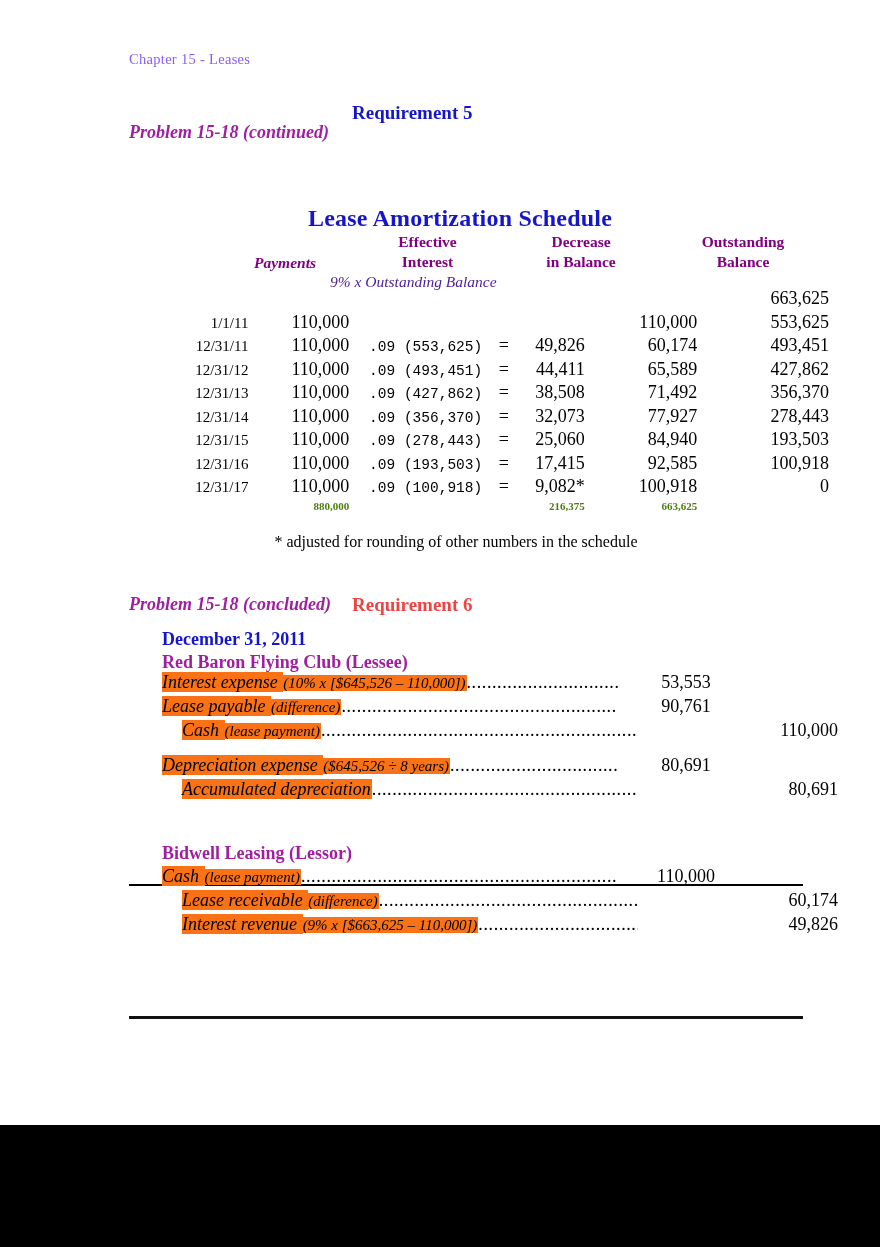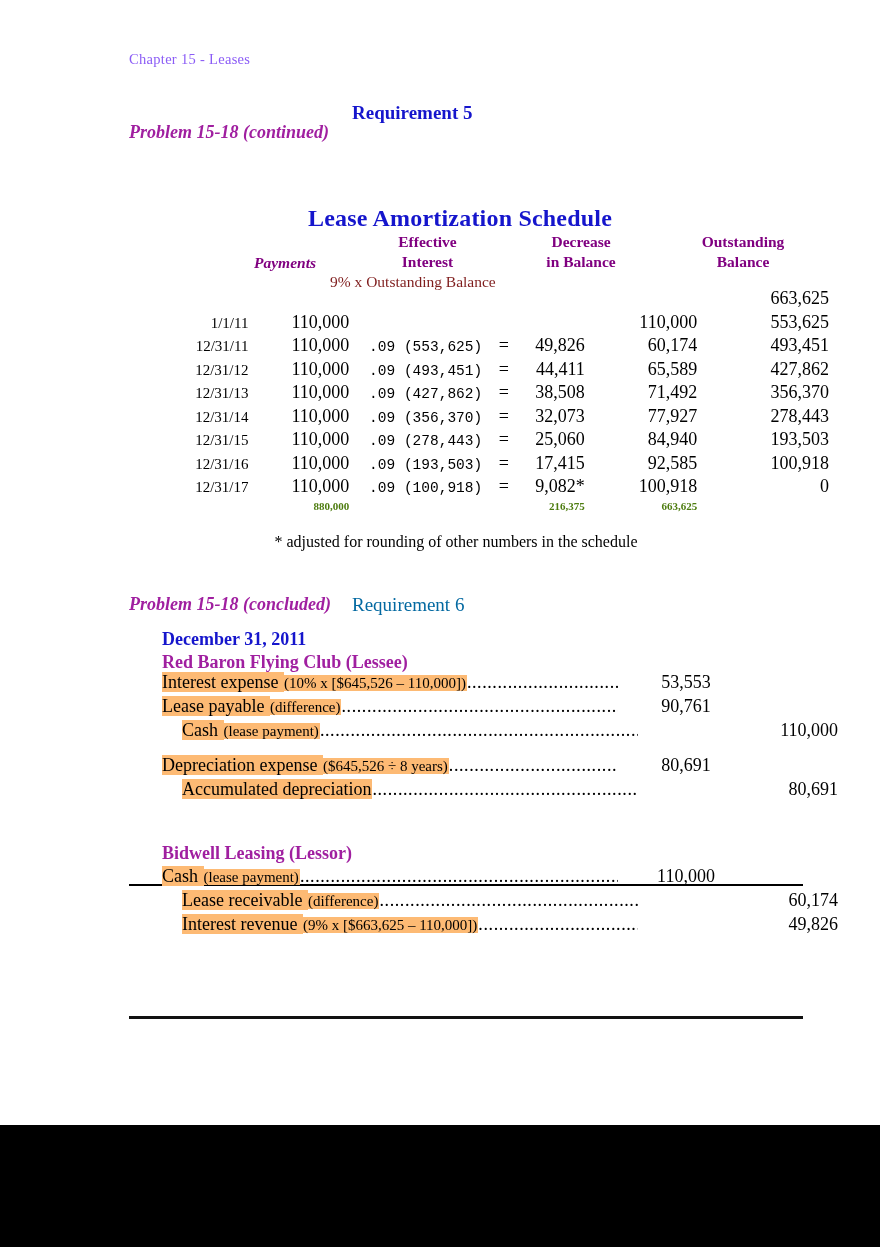--- a/index.html
+++ b/index.html
@@ -87,21 +87,22 @@
   .ch-payments { left: 238px; top: 253px; width: 94px; font-style: italic; }
   .ch-effint   { left: 370px; top: 232px; width: 115px; }
   .ch-decrease { left: 522px; top: 232px; width: 118px; }
   .ch-outbal   { left: 684px; top: 232px; width: 118px; }
 
   .rate-note {
     position: absolute;
     left: 330px;
     top: 273px;
     font-size: 15.5px;
-    color: #7f1d1d;
+    color: #4c1d95;
+    font-style: italic;
   }
 
   .sched {
     position: absolute;
     left: 129px;
     top: 288px;
     width: 700px;
     font-size: 18px;
     border-collapse: collapse;
   }
@@ -139,22 +140,22 @@
     font-size: 18px;
     font-weight: bold;
     font-style: italic;
     color: #A01FA0;
   }
   .req6 {
     position: absolute;
     left: 352px;
     top: 594px;
     font-size: 19px;
-    font-weight: normal;
-    color: #0369a1;
+    font-weight: bold;
+    color: #ef4444;
   }
 
   .date-head {
     position: absolute;
     left: 162px;
     top: 629px;
     font-size: 18px;
     font-weight: bold;
     color: #1515CC;
   }
@@ -192,21 +193,21 @@
   .je-debit  { width: 96px;  text-align: center; }
   .je-credit { width: 104px; text-align: right; }
 
   .acct-inner {
     display: block;
     position: relative;
     width: 456px;
     overflow: hidden;
     white-space: nowrap;
   }
-  .acct-inner .txt { position: relative; z-index: 2; background: #fdba74; padding-right: 1px; }
+  .acct-inner .txt { position: relative; z-index: 2; background: #f97316; padding-right: 1px; font-style: italic; }
   .acct-inner .dots {
     letter-spacing: 0.6px;
     font-size: 18px;
   }
   .small-note { font-size: 15px; }
   .indent1 { padding-left: 20px; }
 
   .je-lessee { left: 162px; top: 672px; }
   .je-dep    { left: 162px; top: 755px; }
   .je-lessor { left: 162px; top: 866px; }

